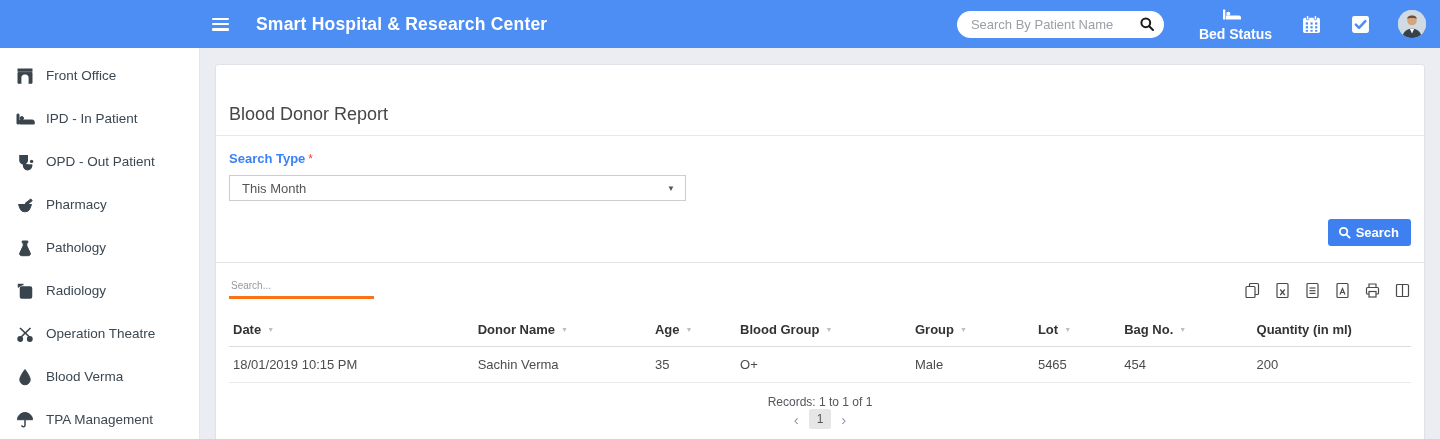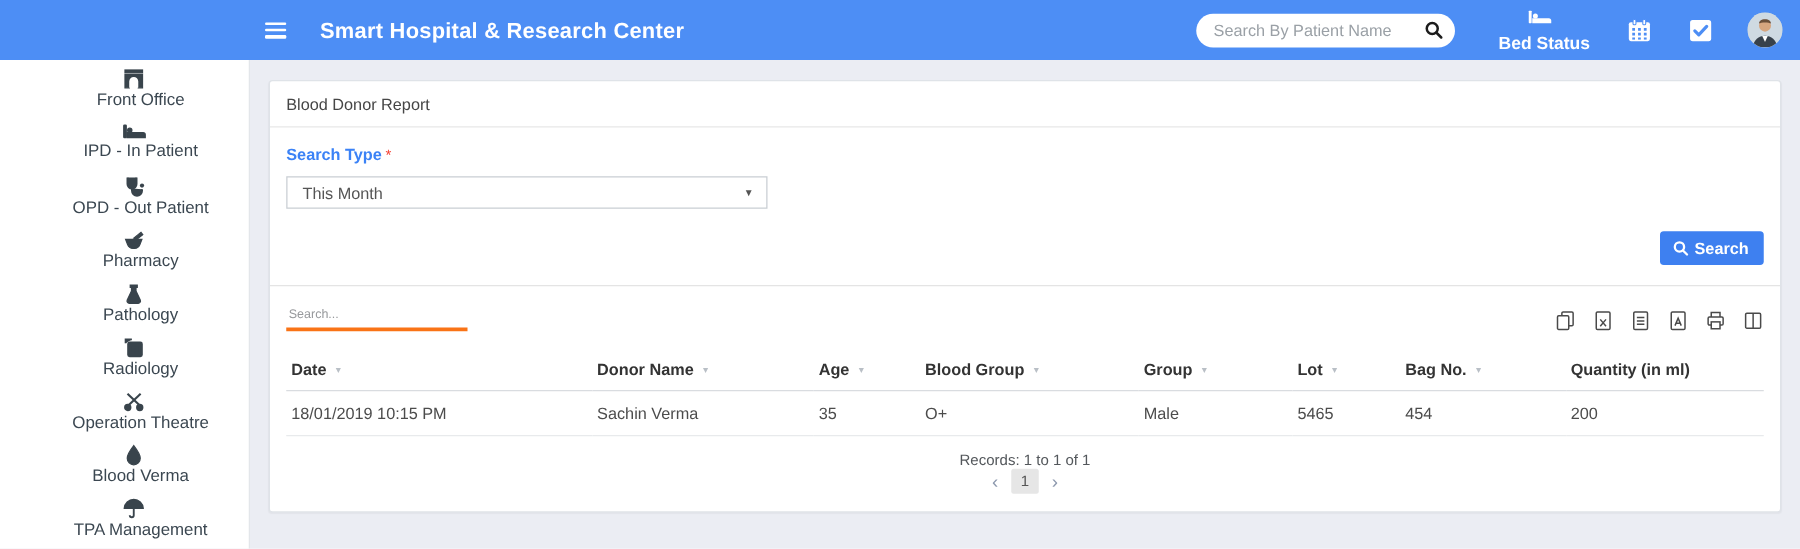--- a/index.html
+++ b/index.html
@@ -21,35 +21,35 @@
   .patient-search .mag { position:absolute; right:9px; top:5px; }
   .bed-status { display:flex; align-items:center; margin-left:28px; cursor:pointer;flex-direction:column; }
   .bed-status .lbl { color:#fff; font-size:14px; font-weight:bold; margin-left:7px; }
   .hicon { margin-left:30px; cursor:pointer; display:flex; align-items:center; }
   .avatar { margin-left:28px; width:28px; height:28px; border-radius:50%; overflow:hidden;
             background:#c9d6de; cursor:pointer; flex:none; }
 
   
   .sidebar { position:absolute; left:0; top:48px; width:200px; height:391px; background:#fff;
              border-right:1px solid #e3e6ea; padding-top:6px; }
-  .side-item { height:43px; display:flex; align-items:center; padding-left:15px; cursor:pointer;flex-direction:column; }
+  .side-item { height:43px; display:flex; align-items:center; padding-left:15px; cursor:pointer; }
   .side-item .sicon { width:20px; display:flex; justify-content:center; flex:none; }
   .side-item .slabel { margin-left:11px; font-size:13.5px; color:#3b4751; }
   .sicon svg { fill:#39444c; stroke:#39444c; }
 
   
   .main { position:absolute; left:200px; top:48px; width:1240px; height:391px; }
   .card { margin:16px 15px; background:#fff; border:1px solid #dfe3e8; border-radius:3px;
           box-shadow:0 1px 1px rgba(0,0,0,.04); }
-  .card-header { padding:11px 13px 10px; font-size:13px; color:#464646;
-                 border-bottom:1px solid #e8e8e8; }
+  .card-header { padding:11px 13px 10px; font-size:18px; color:#464646;
+                 border-bottom:1px solid #e8e8e8;margin-top:28px; }
   .form-section { padding:13px 13px 0; }
   .field-label { font-size:13px; font-weight:bold; color:#3b82f6; }
   .req { color:#f44336; margin-left:3px; font-size:12px; }
-  .select-box { margin-top:8px; width:385px; height:26px; border:1px solid #c9ced3; display:flex;
+  .select-box { margin-top:8px; width:457px; height:26px; border:1px solid #c9ced3; display:flex;
                 align-items:center; padding:0 10px 0 12px; font-size:13px; color:#555; cursor:pointer;
                 justify-content:space-between; background:#fff; }
   .select-caret { font-size:8px; color:#555; }
   .btn-row { display:flex; justify-content:flex-end; padding:18px 13px 16px; }
   .search-btn { background:#3e80f0; border:none; color:#fff; font-size:13px; font-weight:bold;
                 padding:6px 12px 6px 10px; border-radius:3px; cursor:pointer; display:flex;
                 align-items:center; font-family:"Liberation Sans",sans-serif; }
   .search-btn .mag { margin-right:5px; display:flex; }
   .divider { border-top:1px solid #e4e4e4; }
 

